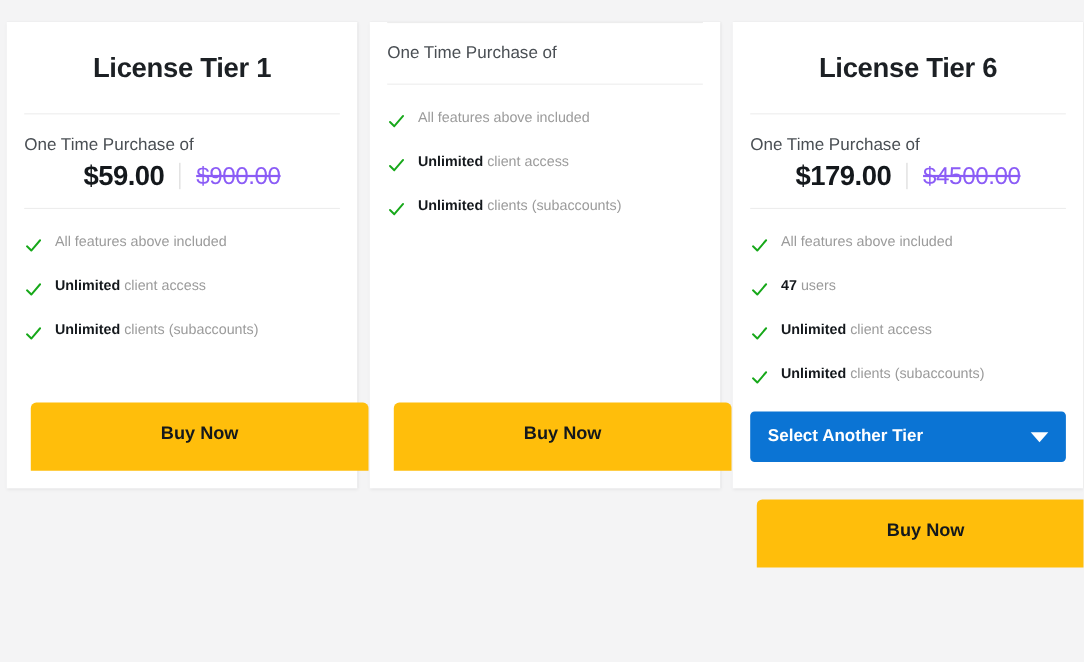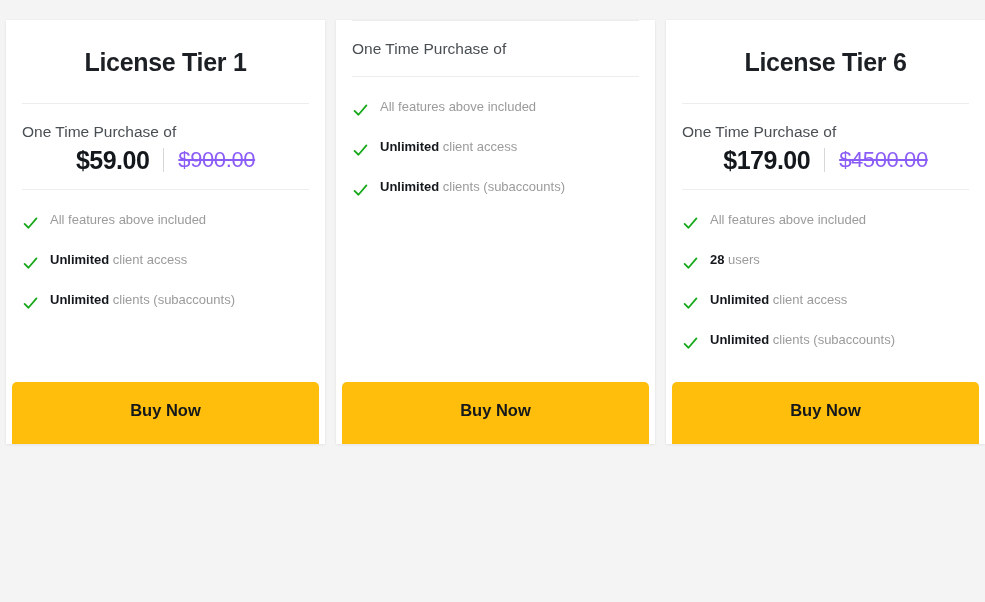--- a/index.html
+++ b/index.html
@@ -166,21 +166,21 @@
     display: block;
     width: 100%;
     background: #ffbe0b;
     color: #14181c;
     border: none;
     border-radius: 5px 5px 0 0;
     font-family: "Liberation Sans", sans-serif;
     font-size: 16.5px;
     font-weight: bold;
     padding: 19px 0 24px 0;
-    margin: 0;
+    margin: 16px;
     cursor: pointer;
     box-sizing: border-box;
   }
 
   .card-footer {
     padding: 0 6px;
   }
 </style>
 </head>
 <body>
@@ -289,37 +289,41 @@
               </svg>
             </span>
             <span class="feature-text"><span>All features above included</span></span>
           </li>
           <li class="feature-item">
             <span class="check-icon">
               <svg viewBox="0 0 20 20" width="17" height="17" fill="none" stroke="currentColor" stroke-width="2.1" stroke-linecap="round" stroke-linejoin="round">
                 <path d="M3 10.5 L7.6 15 L17 4"></path>
               </svg>
             </span>
-            <span class="feature-text"><b>28</b><span> users</span></span>
+            <span class="feature-text"><b>47</b><span> users</span></span>
           </li>
           <li class="feature-item">
             <span class="check-icon">
               <svg viewBox="0 0 20 20" width="17" height="17" fill="none" stroke="currentColor" stroke-width="2.1" stroke-linecap="round" stroke-linejoin="round">
                 <path d="M3 10.5 L7.6 15 L17 4"></path>
               </svg>
             </span>
             <span class="feature-text"><b>Unlimited</b><span> client access</span></span>
           </li>
           <li class="feature-item">
             <span class="check-icon">
               <svg viewBox="0 0 20 20" width="17" height="17" fill="none" stroke="currentColor" stroke-width="2.1" stroke-linecap="round" stroke-linejoin="round">
                 <path d="M3 10.5 L7.6 15 L17 4"></path>
               </svg>
             </span>
             <span class="feature-text"><b>Unlimited</b><span> clients (subaccounts)</span></span>
           </li>
         </ul>
+        <button class="tier-select">
+          <span>Select Another Tier</span>
+          <span class="caret"></span>
+        </button>
       </div>
       <div class="card-footer">
         <button class="buy-button">Buy Now</button>
       </div>
     </div>
   </div>
 
 </body></html>

